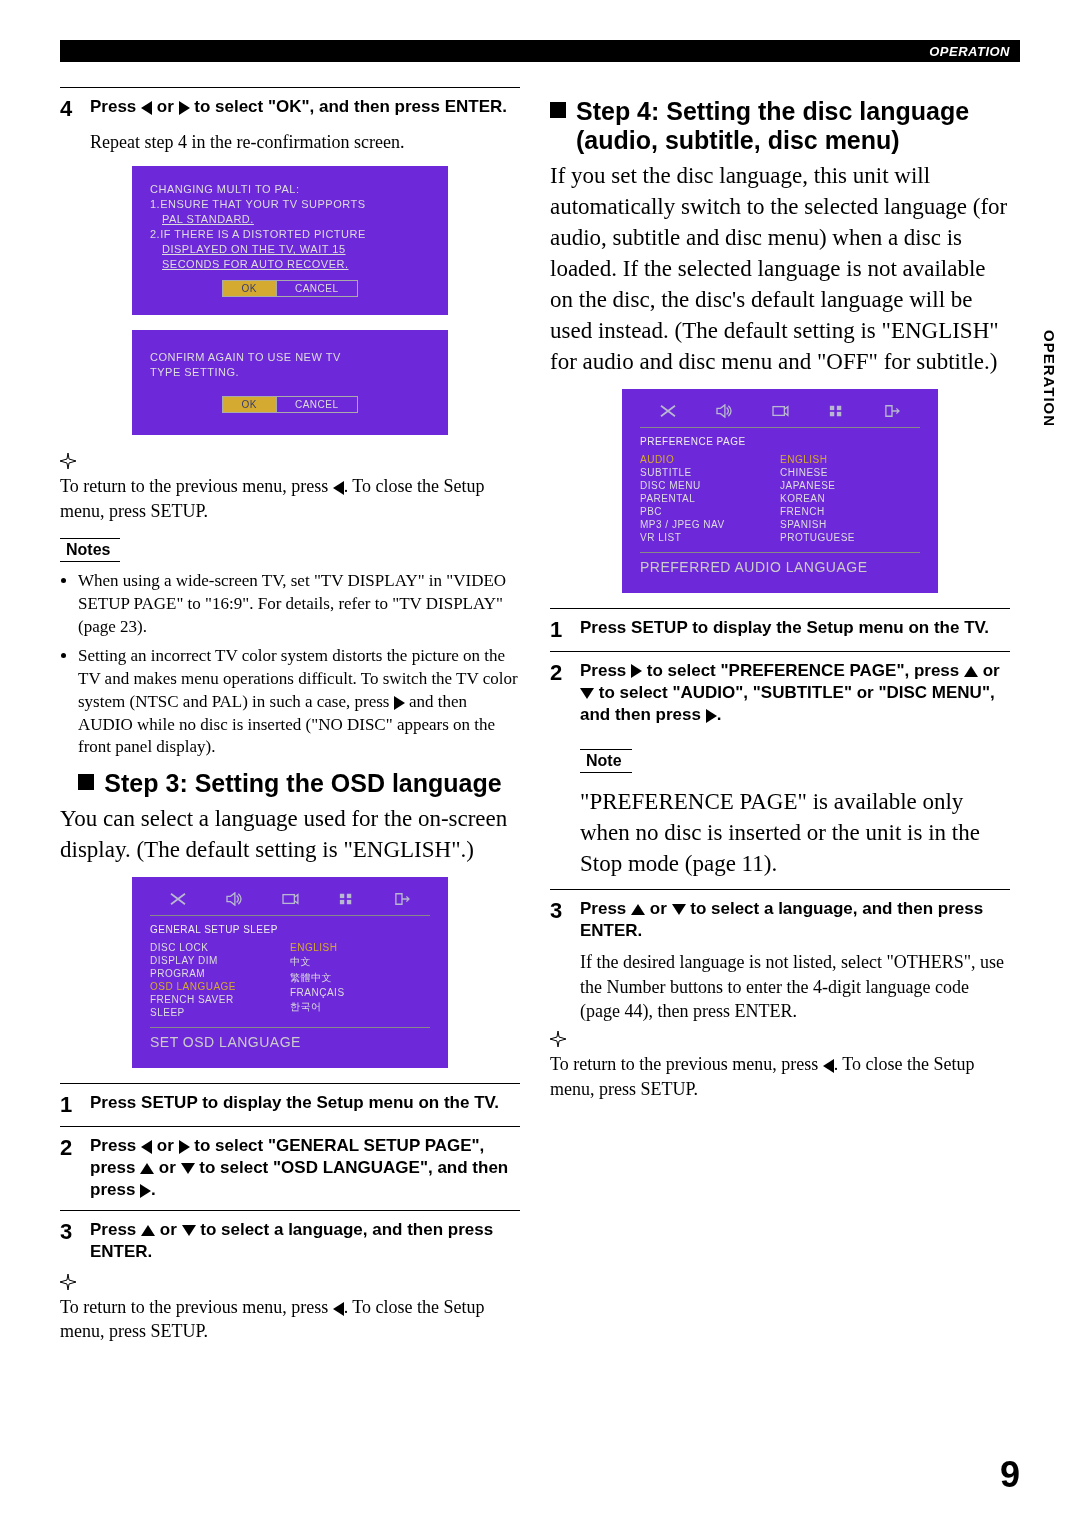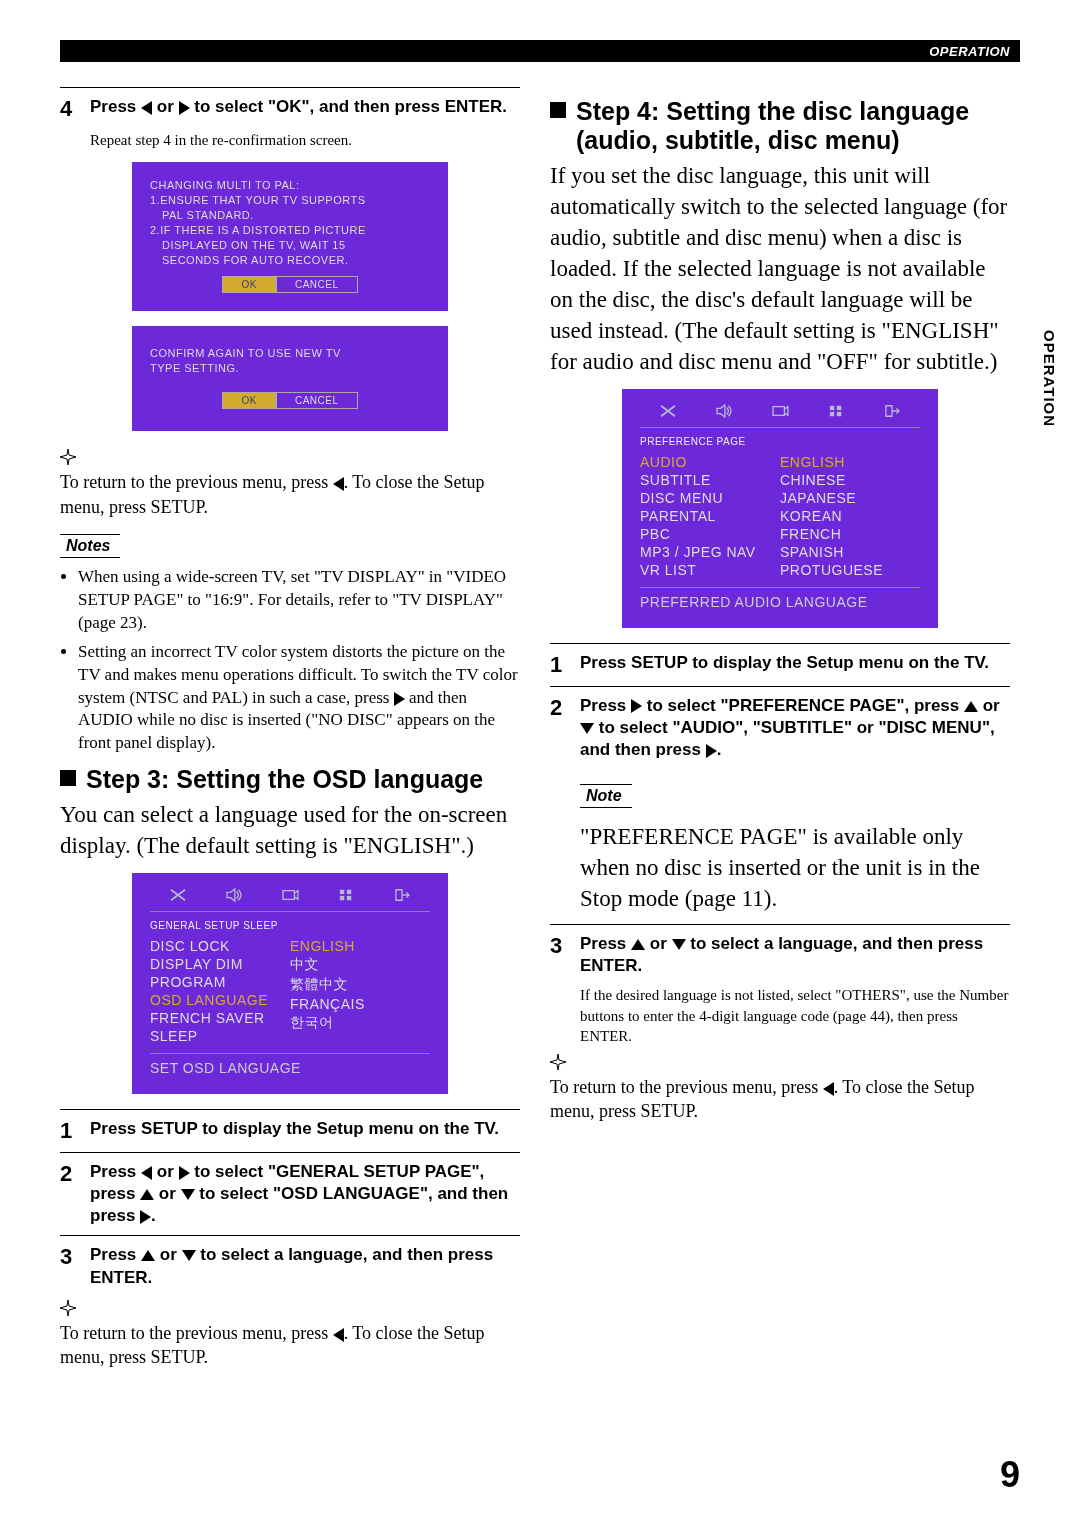--- a/index.html
+++ b/index.html
@@ -4,46 +4,46 @@
 <style>
 body { font-family: "Times New Roman", serif; margin: 0; background: #fff; color: #000; width: 1080px; height: 1526px; position: relative; padding: 40px 60px 0 60px; box-sizing: border-box; }
 .header-bar { background: #000; color: #fff; height: 22px; display: flex; justify-content: flex-end; align-items: center; padding-right: 10px; font-family: Arial, sans-serif; font-weight: bold; font-style: italic; font-size: 13px; margin-bottom: 25px; letter-spacing: 0.5px; }
 .columns { display: flex; gap: 30px; }
 .col { width: 460px; }
 .side-tab { position: absolute; right: 22px; top: 330px; writing-mode: vertical-rl; font-family: Arial, sans-serif; font-weight: bold; font-size: 15px; letter-spacing: 1px; }
 .page-num { position: absolute; right: 60px; bottom: 30px; font-family: Arial, sans-serif; font-size: 36px; font-weight: bold; }
 .step-row { display: flex; align-items: flex-start; border-top: 1px solid #000; padding-top: 8px; margin-bottom: 8px; }
 .step-num { font-family: Arial, sans-serif; font-weight: bold; font-size: 22px; width: 30px; }
 .step-text { font-family: Arial, sans-serif; font-weight: bold; font-size: 17px; flex: 1; line-height: 1.3; }
-.body-text { font-size: 15px; margin: 5px 0 5px 30px; line-height: 1.35; }
+.body-text { font-size: 18px; margin: 5px 0 5px 30px; line-height: 1.35; }
 .body-text-nopad { font-size: 23px; margin: 5px 0; line-height: 1.35; }
-.heading { font-family: Arial, sans-serif; font-weight: bold; font-size: 25px; margin: 10px 0 5px 0; display: flex; align-items: flex-start; gap: 10px; line-height: 1.15; }
+.heading { font-family: Arial, sans-serif; font-weight: bold; font-size: 25px; margin: 10px 0 5px 0; display: flex; align-items: flex-start; gap: 10px; line-height: 1.15; justify-content: center; }
 .heading-sq { width: 16px; height: 16px; background: #000; display: inline-block; margin-top: 5px; flex-shrink: 0; }
-.notes-label { font-family: Arial, sans-serif; font-weight: bold; font-style: italic; font-size: 16px; border-top: 1px solid #000; border-bottom: 1px solid #000; display: inline-block; padding: 2px 10px 2px 6px; margin: 15px 0 8px 0; }
+.notes-label { font-family: Arial, sans-serif; font-weight: bold; font-size: 16px; border-top: 1px solid #000; border-bottom: 1px solid #000; display: inline-block; padding: 2px 10px 2px 6px; margin: 15px 0 8px 0; }
 ul.notes { padding-left: 18px; margin: 0; }
 ul.notes li { font-size: 17px; line-height: 1.35; margin-bottom: 6px; }
 .tip-text { font-size: 18px; line-height: 1.35; margin-top: 5px; }
 .tri { display: inline-block; width: 0; height: 0; vertical-align: middle; }
 .tri-l { border-top: 7px solid transparent; border-bottom: 7px solid transparent; border-right: 11px solid #000; }
 .tri-r { border-top: 7px solid transparent; border-bottom: 7px solid transparent; border-left: 11px solid #000; }
 .tri-u { border-left: 7px solid transparent; border-right: 7px solid transparent; border-bottom: 11px solid #000; }
 .tri-d { border-left: 7px solid transparent; border-right: 7px solid transparent; border-top: 11px solid #000; }
 .osd-screen { background: #6d28d9; color: #ddd; font-family: Arial, sans-serif; font-size: 11px; width: 280px; margin: 12px auto 15px auto; padding: 14px 18px 18px 18px; letter-spacing: 0.5px; }
 .osd-line { margin: 3px 0; }
-.osd-indent { padding-left: 12px; }
+.osd-indent { padding-left: 12px; text-decoration: underline; }
 .osd-btnrow { display: flex; justify-content: center; margin-top: 10px; }
 .osd-btn { border: 1px solid #aaa; padding: 2px 18px; font-size: 10px; }
 .osd-btn.sel { background: #d5aa30; color: #3a3e6f; }
 .osd-tabs { display: flex; justify-content: space-around; border-bottom: 1px solid #888; padding-bottom: 8px; margin-bottom: 8px; }
 .osd-tabicon { width: 22px; height: 16px; color: #b8b8d0; display: flex; align-items: center; justify-content: center; }
 .osd-title { font-size: 10px; margin: 6px 0; color: #eee; }
 .osd-menulist { display: flex; }
 .osd-leftcol { width: 50%; }
 .osd-rightcol { width: 50%; }
-.osd-item { font-size: 14px; padding: 1px 0; color: #ddd; }
+.osd-item { font-size: 10px; padding: 1px 0; color: #ddd; }
 .osd-item.sel { color: #d5aa30; }
 .osd-footer { font-size: 14px; color: #ccc; border-top: 1px solid #888; padding-top: 6px; margin-top: 8px; }
 .sparkle { width: 16px; height: 16px; display: inline-block; vertical-align: top; margin-top: 3px; }
 </style>
 </head>
 <body>
 
 <div class="header-bar">
     <span>OPERATION</span>
   </div>

